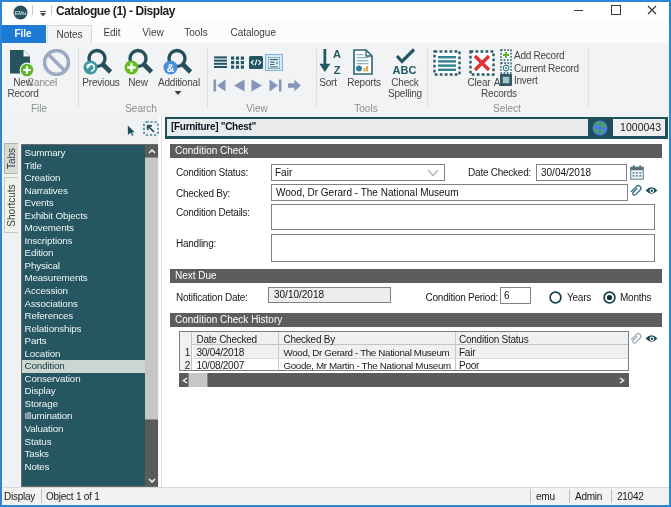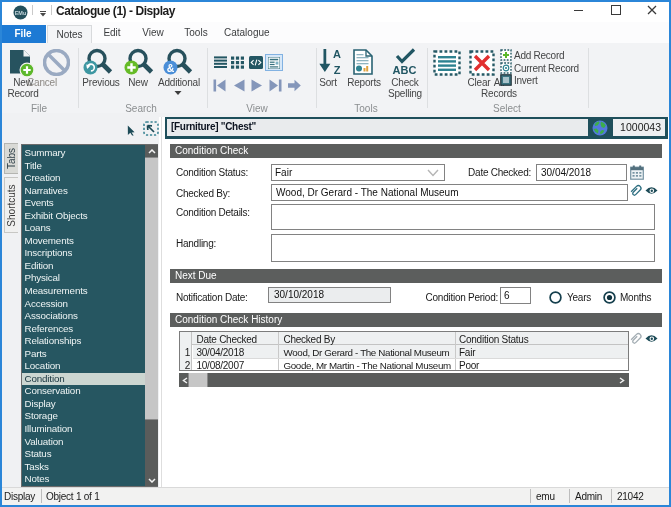--- a/index.html
+++ b/index.html
@@ -41,21 +41,21 @@
 
   <div class="abs" style="left:0;top:22px;width:671px;height:21px;background:#fcfcfd;"></div>
   <div class="abs" style="left:0;top:24.5px;width:46px;height:18.5px;background:#1d7ad4;color:#fff;
        font-size:10px;font-weight:600;text-align:center;line-height:18.5px;">File</div>
   <div class="abs" style="left:47px;top:24.5px;width:45px;height:18.5px;background:#f4f5f7;
        border:1px solid #d8dadc;border-bottom:none;box-sizing:border-box;color:#3b3d3f;
        font-size:10px;text-align:center;line-height:18px;">Notes</div>
   <div class="abs" style="left:98px;top:23px;width:28px;font-size:10px;color:#3b3d3f;text-align:center;line-height:20px;">Edit</div>
   <div class="abs" style="left:139px;top:23px;width:28px;font-size:10px;color:#3b3d3f;text-align:center;line-height:20px;">View</div>
   <div class="abs" style="left:181px;top:23px;width:30px;font-size:10px;color:#3b3d3f;text-align:center;line-height:20px;">Tools</div>
-  <div class="abs" style="left:224px;top:23px;width:52px;font-size:10px;color:#3b3d3f;text-align:left;line-height:20px;">Catalogue</div>
+  <div class="abs" style="left:224px;top:23px;width:52px;font-size:10px;color:#3b3d3f;text-align:right;line-height:20px;">Catalogue</div>
 
   <div class="abs" style="left:0;top:43px;width:671px;height:71px;background:#f2f3f5;border-bottom:1px solid #e0e2e4;box-sizing:border-box;"></div>
 
   <div class="gdiv" style="left:78px;"></div>
   <div class="gdiv" style="left:207px;"></div>
   <div class="gdiv" style="left:316px;"></div>
   <div class="gdiv" style="left:427px;"></div>
   <div class="gdiv" style="left:588px;"></div>
 
   <svg class="abs" style="left:8px;top:49px;" width="30" height="29">
@@ -231,21 +231,20 @@
 
   <div class="abs" style="left:20.5px;top:143.5px;width:137px;height:343.5px;border:1px solid #6b6b6b;border-right:none;box-sizing:border-box;background:#265661;">
     <div style="position:absolute;left:0;top:0;width:123.5px;height:341.5px;overflow:hidden;">
       <div id="sb" style="font-size:9.8px;color:#eef4f4;line-height:12.55px;padding:2.5px 0 0 3px;white-space:nowrap;letter-spacing:-0.15px;">
           <div>Summary</div>
           <div>Title</div>
           <div>Creation</div>
           <div>Narratives</div>
           <div>Events</div>
           <div>Exhibit Objects</div>
-          <div>Loans</div>
           <div>Movements</div>
           <div>Inscriptions</div>
           <div>Edition</div>
           <div>Physical</div>
           <div>Measurements</div>
           <div>Accession</div>
           <div>Associations</div>
           <div>References</div>
           <div>Relationships</div>
           <div>Parts</div>

